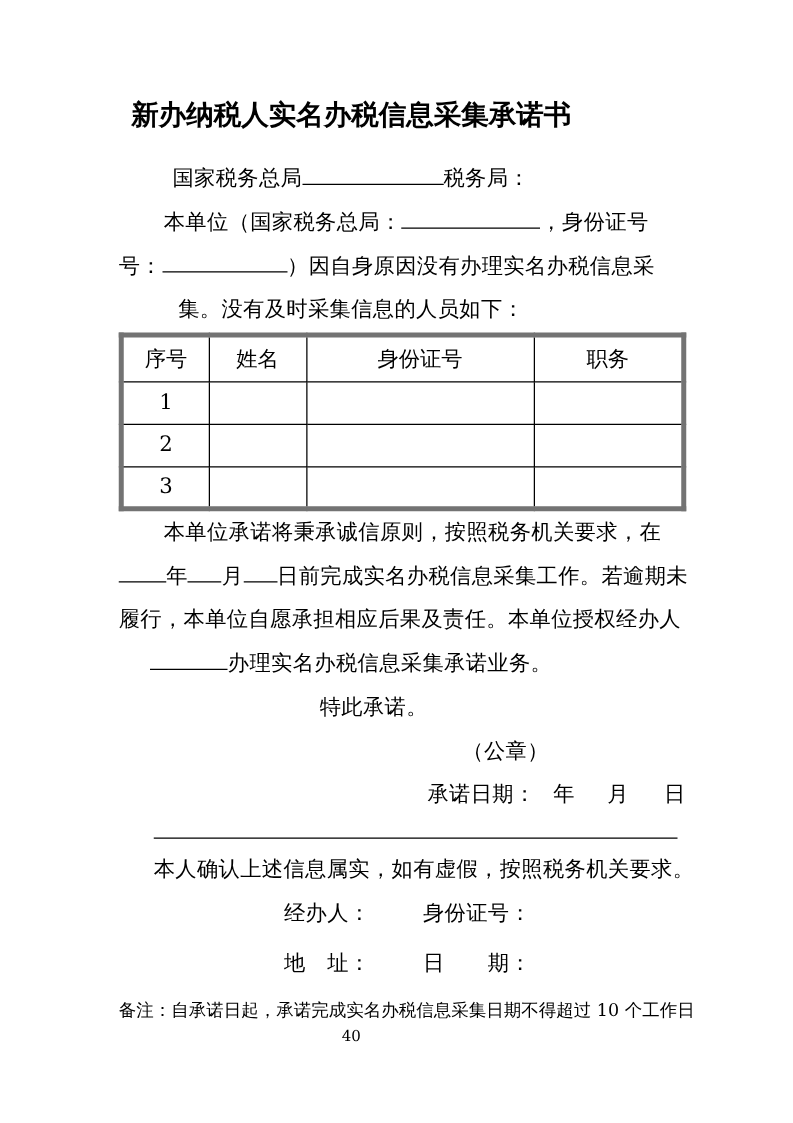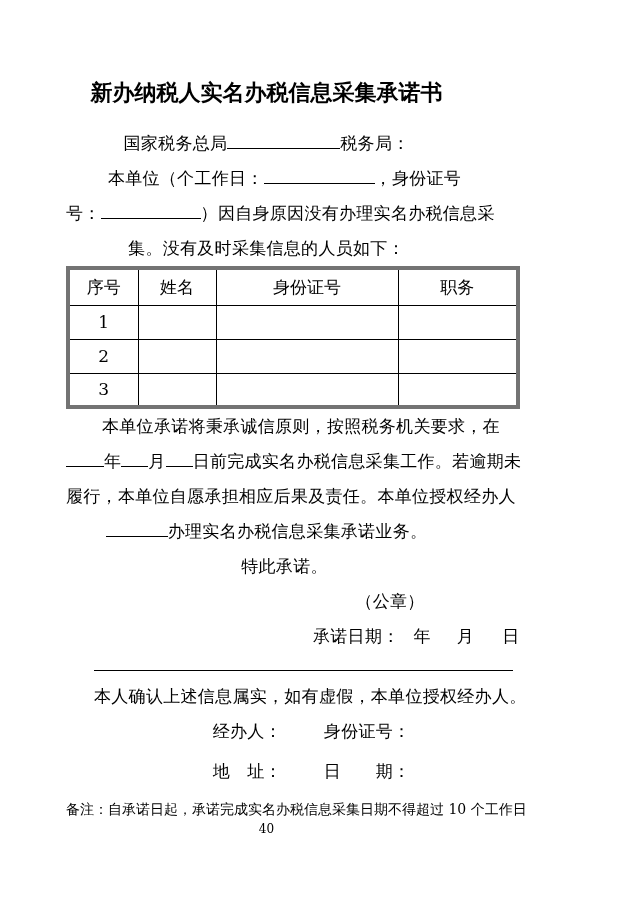--- a/index.html
+++ b/index.html
@@ -4,21 +4,21 @@
 <style>
   * { box-sizing: border-box; }
   html, body { margin: 0; padding: 0; background: #ffffff; }
   .page {
     position: relative;
     width: 556px;
     height: 898px;
     background: #ffffff;
     color: #000000;
     font-family: "DejaVu Serif", "Liberation Serif", serif;
-    padding: 78px 89px 0 66px;
+    padding: 78px 89px 0 95px;
     overflow: hidden;
   }
   .title {
     font-family: "DejaVu Sans", "Liberation Sans", sans-serif;
     font-weight: bold;
     font-size: 22px;
     line-height: 30px;
     text-align: center;
     margin: 0 0 18px 0;
     white-space: nowrap;
@@ -86,21 +86,21 @@
 </style>
 </head>
 <body>
 
 <div class="page">
 
   <h1 class="title">新办纳税人实名办税信息采集承诺书</h1>
 
   <div class="line"><span>国家税务总局</span><span class="blank b113"></span><span>税务局：</span></div>
 
-  <div class="line indent"><span>本单位（个工作日：</span><span class="blank b111"></span><span>，身份证号</span></div>
+  <div class="line indent"><span>本单位（国家税务总局：</span><span class="blank b111"></span><span>，身份证号</span></div>
 
   <div class="line"><span>号：</span><span class="blank b100"></span><span>）因自身原因没有办理实名办税信息采</span></div>
 
   <div class="line">集。没有及时采集信息的人员如下：</div>
 
   <table class="doc-table">
     <colgroup>
       <col style="width:70px">
         <col style="width:78px">
         <col style="width:182px">
@@ -145,21 +145,21 @@
   <div class="line"><span class="blank b62"></span><span>办理实名办税信息采集承诺业务。</span></div>
 
   <div class="line indent">特此承诺。</div>
 
   <div class="line seal-line">（公章）</div>
 
   <div class="line date-line"><span>承诺日期：</span><span class="y">年</span><span class="m">月</span><span class="d">日</span></div>
 
   <div class="divider"></div>
 
-  <div class="line confirm-line">本人确认上述信息属实，如有虚假，本单位授权经办人。</div>
+  <div class="line confirm-line">本人确认上述信息属实，如有虚假，按照税务机关要求。</div>
 
   <div class="line sig-row"><span>经办人：</span><span class="right-col">身份证号：</span></div>
 
   <div class="line sig-row sig-row2"><span>地　址：</span><span class="right-col">日　　期：</span></div>
 
   <div class="note">备注：自承诺日起，承诺完成实名办税信息采集日期不得超过 10 个工作日</div>
 
   <div class="page-num">40</div>
 
 </div>

